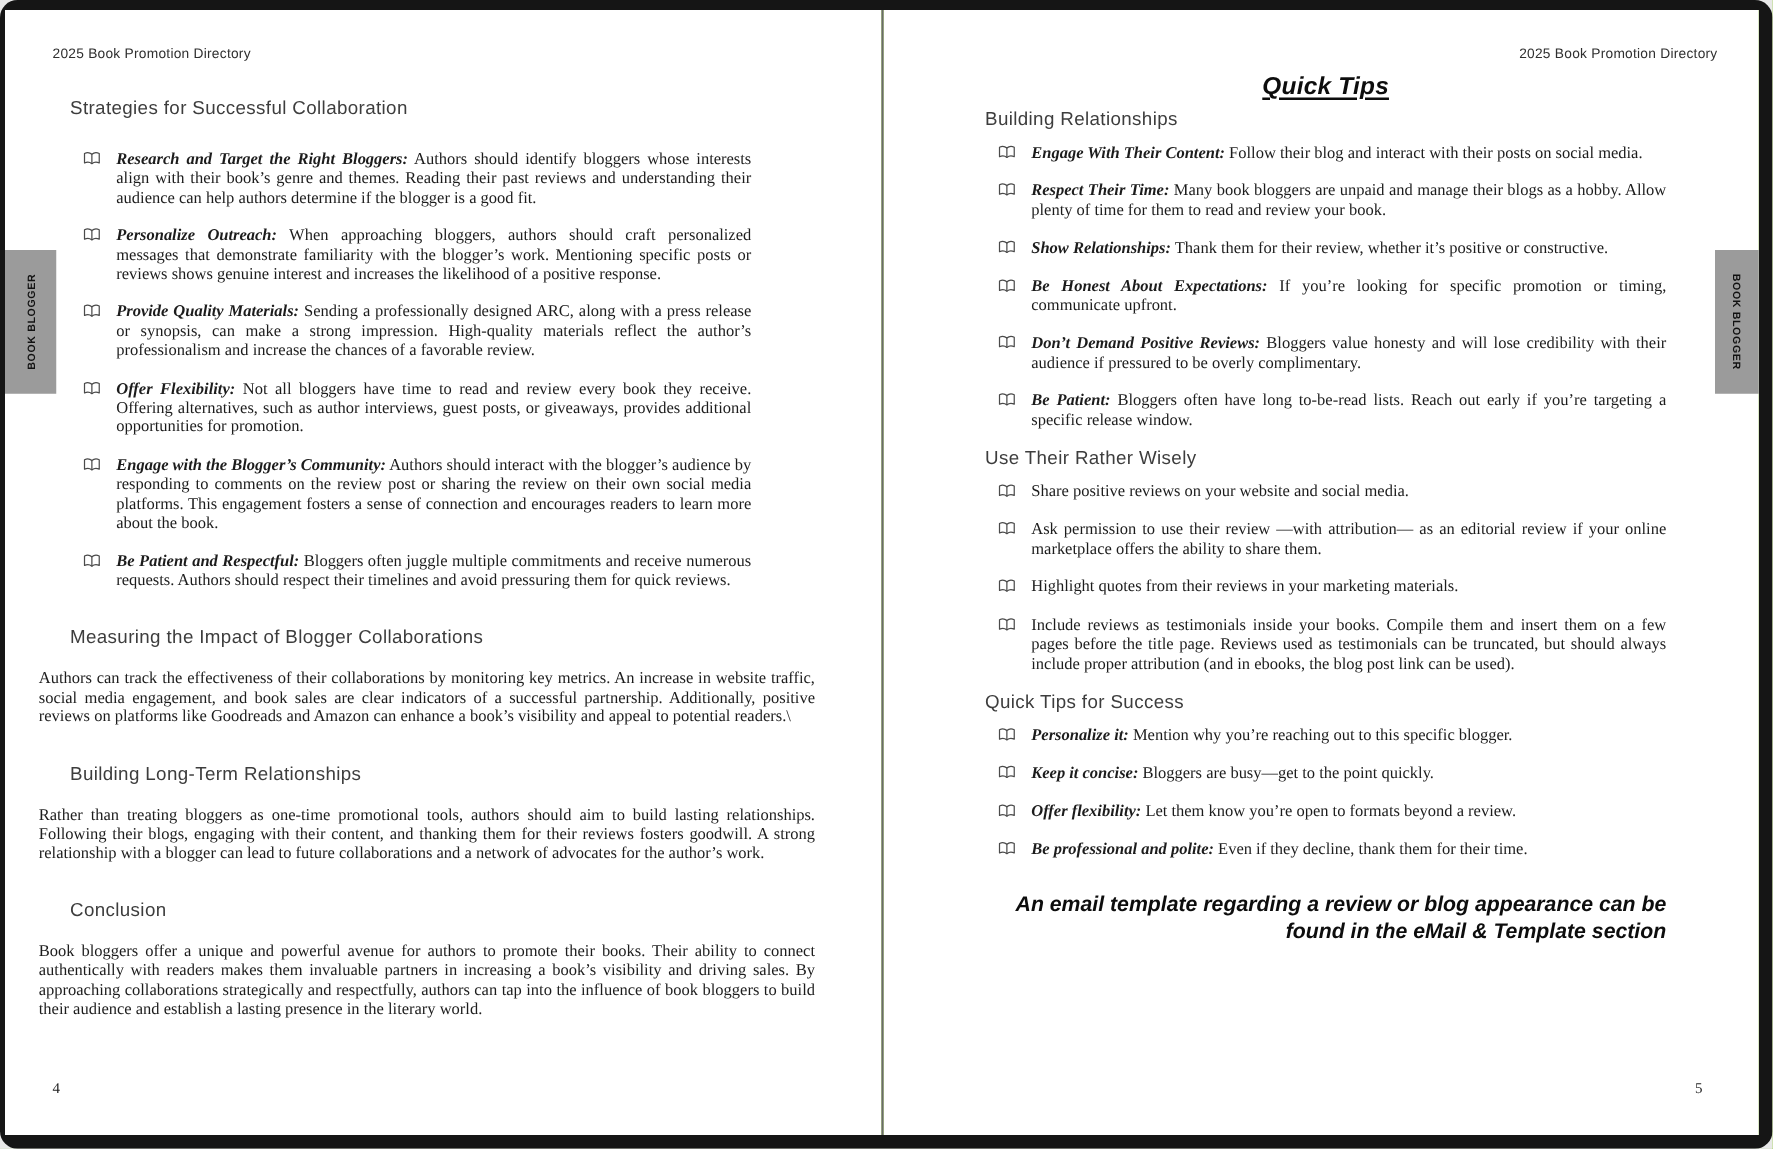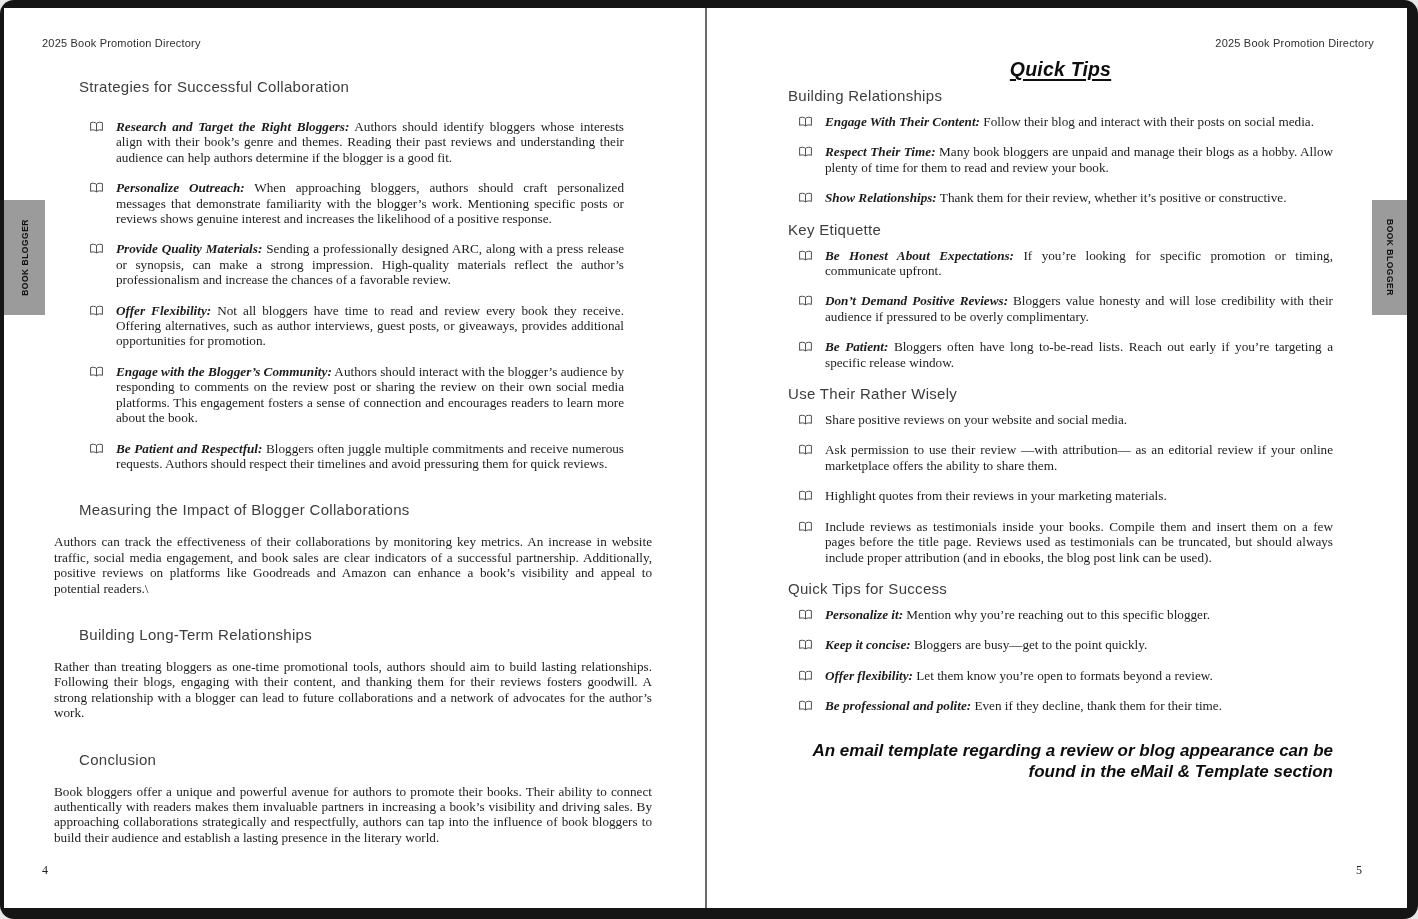--- a/index.html
+++ b/index.html
@@ -38,21 +38,21 @@
   }
   .tab.tab-left  { left:0; width:41px; }
   .tab.tab-right { right:0; width:35px; }
   .tab span {
     font:700 8.5px "Liberation Sans", sans-serif; letter-spacing:.5px;
     color:#111; white-space:nowrap; writing-mode:vertical-rl;
   }
   .tab.tab-left span { transform:rotate(180deg); }
 
   
-  .left-col  { padding:56px 53px 0 50px; }
+  .left-col  { padding:56px 53px 0 27px; }
   .right-col { padding:50px 74px 0 81px; }
 
   .sec-heading {
     font:400 15px "Liberation Sans", sans-serif;
     color:#3d3d3d; letter-spacing:.3px; margin:30px 0 0 0;
   }
   .left-col .sec-heading { margin-left:25px; }
   .left-col > .sec-heading:first-child { margin-top:14px; }
 
   .body-para {
@@ -180,21 +180,20 @@
               </div>
               <div class="bullet-row">
                 <span class="bullet-icon"><svg width="15" height="12" viewBox="0 0 26 22" fill="none" stroke="#4a4a4a" stroke-width="1.8" stroke-linejoin="round">
                     <path d="M13 4.5C10 1.8 5.2 1.8 2.2 3.2V17.2C5.2 15.8 10 15.8 13 18.2C16 15.8 20.8 15.8 23.8 17.2V3.2C20.8 1.8 16 1.8 13 4.5Z"></path>
                     <path d="M13 4.5V18.2"></path>
                   </svg></span>
                 <p class="bullet-text"><span class="lead">Show Relationships:</span> Thank them for their review, whether it’s positive or constructive.</p>
               </div>
             </div>
             <div class="r-section">
-              <div class="sec-heading">Key Etiquette</div>
               <div class="bullet-row">
                 <span class="bullet-icon"><svg width="15" height="12" viewBox="0 0 26 22" fill="none" stroke="#4a4a4a" stroke-width="1.8" stroke-linejoin="round">
                     <path d="M13 4.5C10 1.8 5.2 1.8 2.2 3.2V17.2C5.2 15.8 10 15.8 13 18.2C16 15.8 20.8 15.8 23.8 17.2V3.2C20.8 1.8 16 1.8 13 4.5Z"></path>
                     <path d="M13 4.5V18.2"></path>
                   </svg></span>
                 <p class="bullet-text"><span class="lead">Be Honest About Expectations:</span> If you’re looking for specific promotion or timing, communicate upfront.</p>
               </div>
               <div class="bullet-row">
                 <span class="bullet-icon"><svg width="15" height="12" viewBox="0 0 26 22" fill="none" stroke="#4a4a4a" stroke-width="1.8" stroke-linejoin="round">
                     <path d="M13 4.5C10 1.8 5.2 1.8 2.2 3.2V17.2C5.2 15.8 10 15.8 13 18.2C16 15.8 20.8 15.8 23.8 17.2V3.2C20.8 1.8 16 1.8 13 4.5Z"></path>

